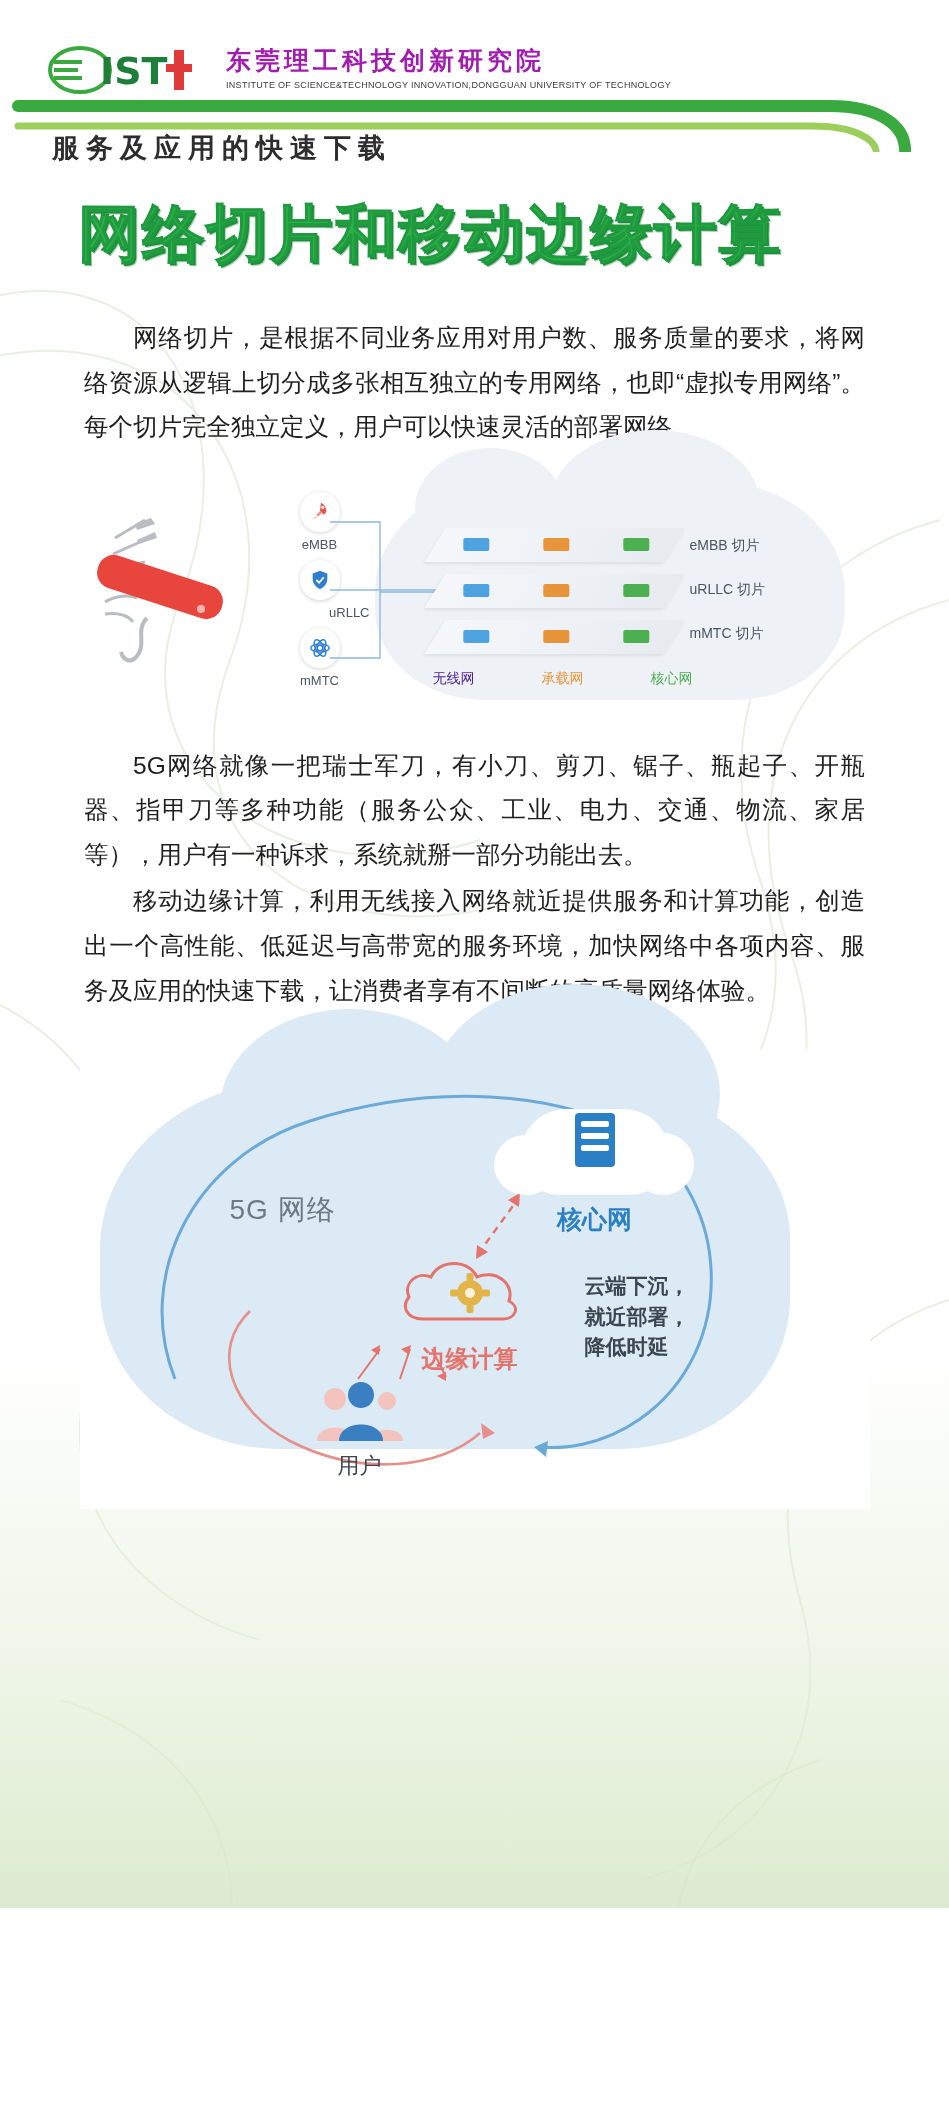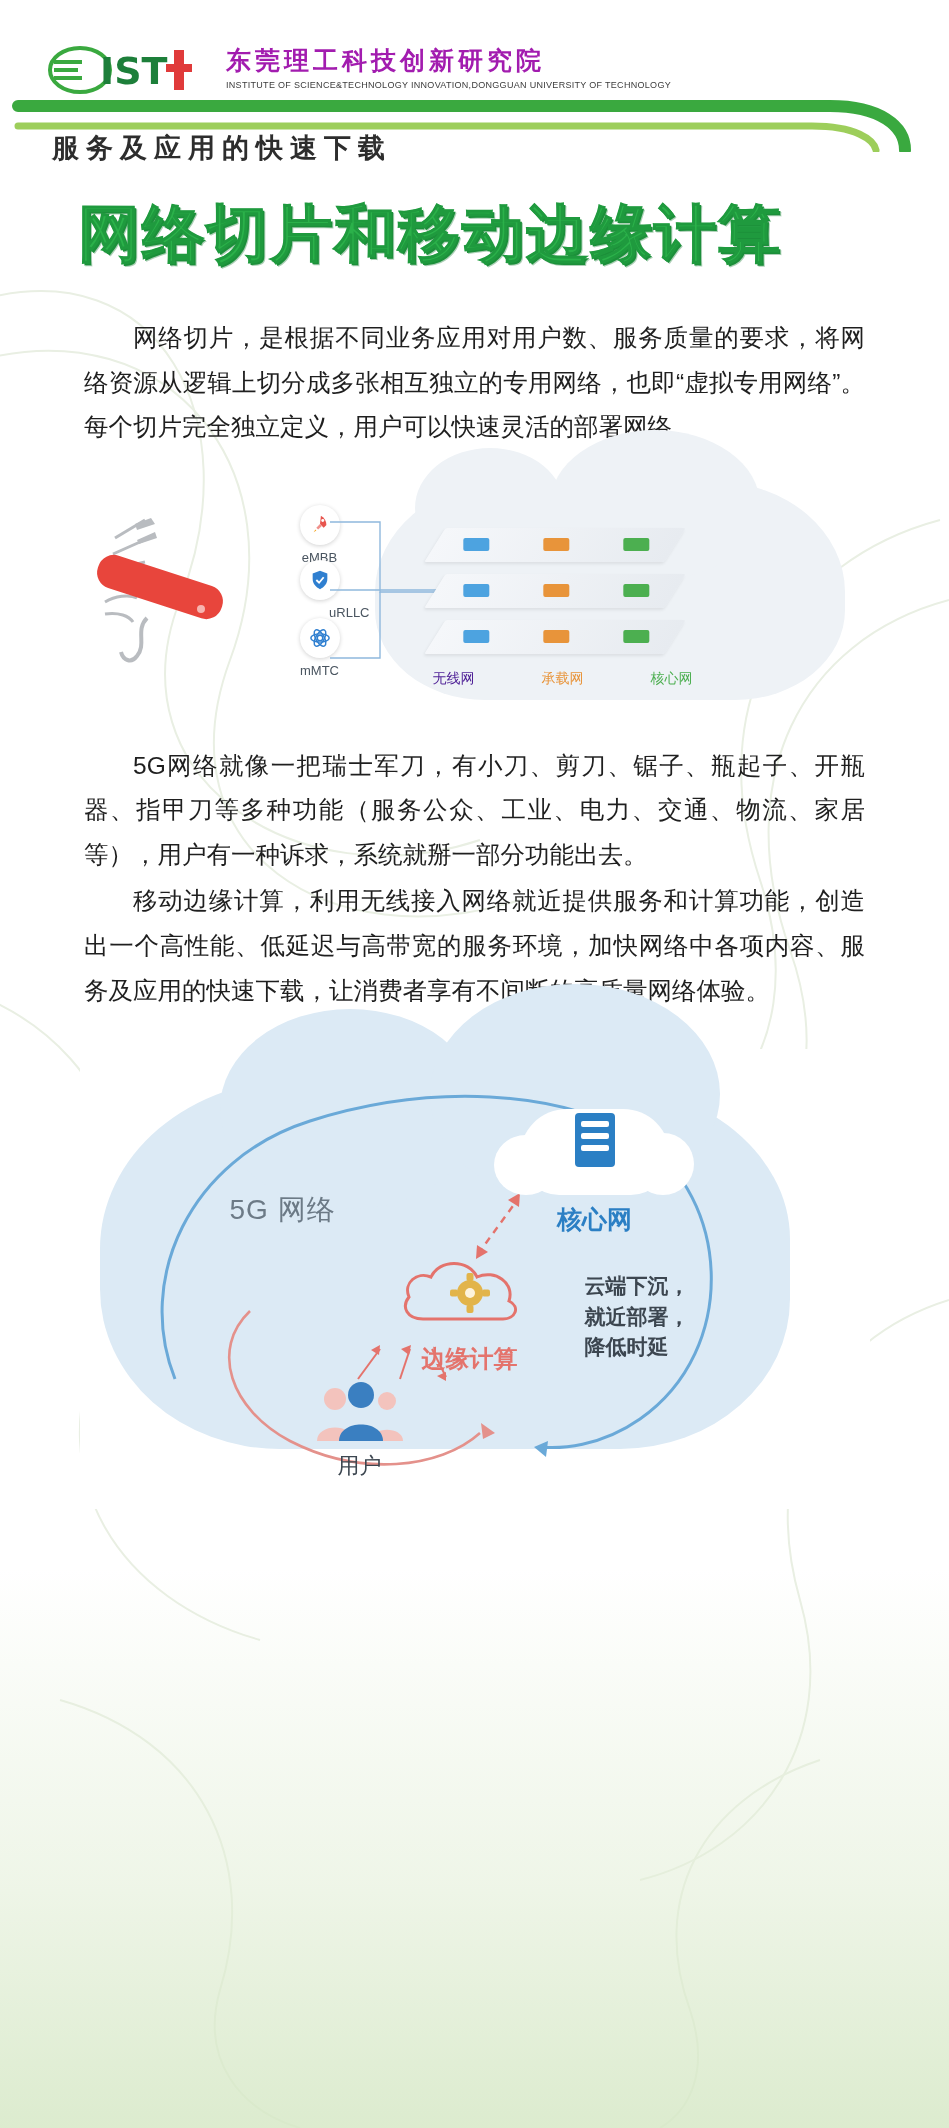--- a/index.html
+++ b/index.html
@@ -10,21 +10,21 @@
     width: 949px;
     height: 2128px;
     background: #ffffff;
     font-family: "Liberation Sans", sans-serif;
     overflow: hidden;
     position: relative;
   }
   .poster {
     position: relative;
     width: 949px;
-    height: 2128px;
+    height: 1908px;
     background: #ffffff;
     overflow: hidden;
   }
   
   .bg-swirls {
     position: absolute;
     inset: 0;
     pointer-events: none;
     z-index: 0;
   }
@@ -404,41 +404,41 @@
         <path d="M62,30 l18,-8 l2,6 l-18,6z"></path>
       </g>
       <rect x="20" y="60" width="130" height="34" rx="16" fill="#e8453c" transform="rotate(18 85 77)"></rect>
       <circle cx="126" cy="99" r="4" fill="#f7b4b0"></circle>
       <g stroke="#b9bcc0" stroke-width="4" fill="none">
         <path d="M72,108 C60,120 72,134 62,146 C56,154 48,150 46,142"></path>
       </g>
     </svg>
 
     <div class="f1-nodes">
-      <div class="f1-node" style="top:13px;">
+      <div class="f1-node" style="top:0;">
         <div class="circ">
           <svg width="22" height="22" viewBox="0 0 24 24">
               <path d="M13 2c4 2 6 6 6 10l-3 3-4-4 1-9z" fill="#e8554e"></path>
               <path d="M12 11l-4 4 2 2 4-4-2-2z" fill="#f0908b"></path>
               <circle cx="15" cy="7" r="1.6" fill="#fff"></circle>
               <path d="M7 17l-2 3 3-2z" fill="#f5a623"></path>
             </svg>
         </div>
         <div class="lbl">eMBB</div>
       </div>
       <div class="f1-node" style="top:68px;text-align:right;">
         <div class="circ">
           <svg width="22" height="22" viewBox="0 0 24 24">
               <path d="M12 2l8 3v6c0 5-3.5 9-8 11-4.5-2-8-6-8-11V5l8-3z" fill="#2f7fd0"></path>
               <path d="M8 12l3 3 5-6" stroke="#fff" stroke-width="2" fill="none"></path>
             </svg>
         </div>
         <div class="lbl">uRLLC</div>
       </div>
-      <div class="f1-node" style="top:126px;">
+      <div class="f1-node" style="top:136px;">
         <div class="circ">
           <svg width="22" height="22" viewBox="0 0 24 24">
               <g stroke="#2f7fd0" stroke-width="1.6" fill="none">
                 <circle cx="12" cy="12" r="3"></circle>
                 <ellipse cx="12" cy="12" rx="10" ry="4.5"></ellipse>
                 <ellipse cx="12" cy="12" rx="10" ry="4.5" transform="rotate(60 12 12)"></ellipse>
                 <ellipse cx="12" cy="12" rx="10" ry="4.5" transform="rotate(120 12 12)"></ellipse>
               </g>
             </svg>
         </div>
@@ -465,20 +465,25 @@
         <div class="chip" style="left:108px;background:#e8943a;"></div>
         <div class="chip" style="left:188px;background:#4caf50;"></div>
       </div>
       <div class="slab" style="top:92px;">
         <div class="chip" style="left:28px;background:#4da3e0;"></div>
         <div class="chip" style="left:108px;background:#e8943a;"></div>
         <div class="chip" style="left:188px;background:#4caf50;"></div>
       </div>
     </div>
 
+    <div class="f1-slicelabels">
+      <div>eMBB 切片</div>
+      <div>uRLLC 切片</div>
+      <div>mMTC 切片</div>
+    </div>
 
     <div class="f1-netlabels">
       <span>无线网</span>
       <span>承载网</span>
       <span>核心网</span>
     </div>
   </div>
 
   <div class="body-text" style="margin-top:34px;">
     <p>5G网络就像一把瑞士军刀，有小刀、剪刀、锯子、瓶起子、开瓶器、指甲刀等多种功能（服务公众、工业、电力、交通、物流、家居等），用户有一种诉求，系统就掰一部分功能出去。</p>

